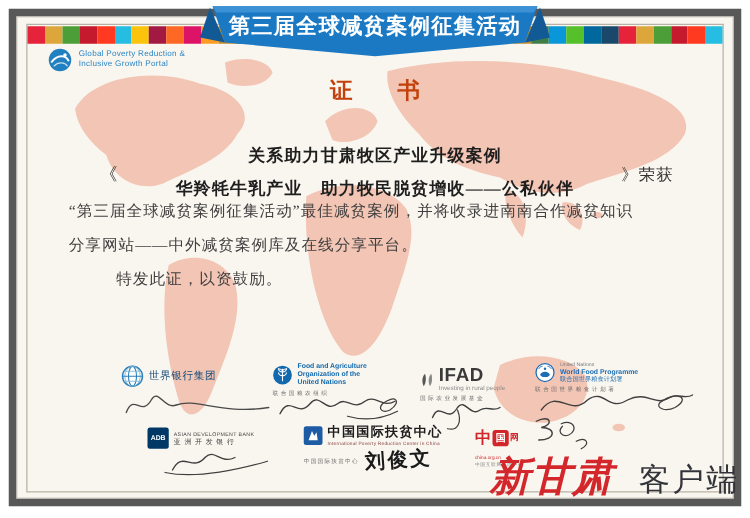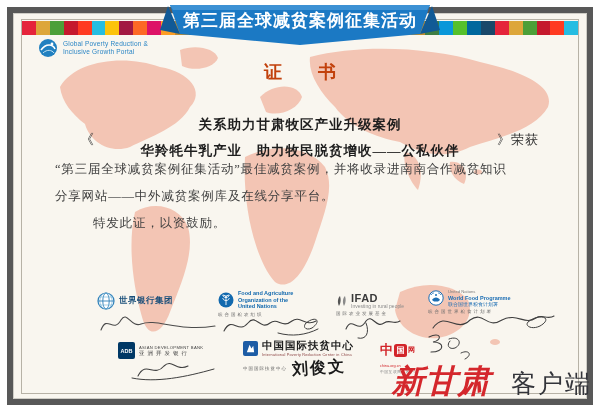--- a/index.html
+++ b/index.html
@@ -32,24 +32,24 @@
           font-size:14px;color:#333;}
   .q-close{position:absolute;left:497px;top:131px;font-family:"Liberation Serif",serif;
            font-size:13px;color:#333;letter-spacing:1px;}
   .body-p{position:absolute;left:55px;width:494px;font-family:"Liberation Serif",serif;
           font-size:12.5px;color:#404040;letter-spacing:.8px;}
   .p1{top:161px;} .p2{top:188px;} .p3{top:215px;padding-left:38px;font-family:Liberation Serif, serif;}
   
   .org{position:absolute;}
   .org-row{display:flex;align-items:center;}
   .sig{display:block;}
-  .wb-label{margin-left:4px;font-size:8.5px;font-weight:bold;color:#1a4f7a;letter-spacing:.5px;}
+  .wb-label{margin-left:4px;font-size:8.5px;font-weight:normal;color:#1a4f7a;letter-spacing:.5px;}
   .fao-text{margin-left:4px;font-size:5.5px;line-height:6.5px;color:#1269ae;font-weight:bold;}
   .tiny{font-size:4.5px;color:#6b6b6b;letter-spacing:2px;margin-top:2px;white-space:nowrap;}
-  .ifad-abbr{margin-left:3px;font-size:11px;font-weight:800;color:#3a3a3a;letter-spacing:.5px;}
+  .ifad-abbr{margin-left:3px;font-size:15px;font-weight:800;color:#3a3a3a;letter-spacing:.5px;}
   .ifad-tag{font-size:5px;color:#8a8a8a;margin-top:-1px;}
   .wfp-text{margin-left:4px;line-height:6px;}
   .wfp-un{font-size:4.2px;color:#7d7d7d;}
   .wfp-name{font-size:5.5px;font-weight:bold;color:#1c6eb4;}
   .wfp-cn{font-size:5px;color:#1c6eb4;}
   .adb-box{width:17px;height:17px;background:#003865;border-radius:2px;display:flex;
            align-items:center;justify-content:center;color:#fff;font-size:5.5px;font-weight:bold;}
   .adb-text{margin-left:4px;}
   .adb-en{font-size:4.2px;color:#444;letter-spacing:.3px;}
   .adb-cn{font-size:5.5px;color:#444;letter-spacing:3px;}

